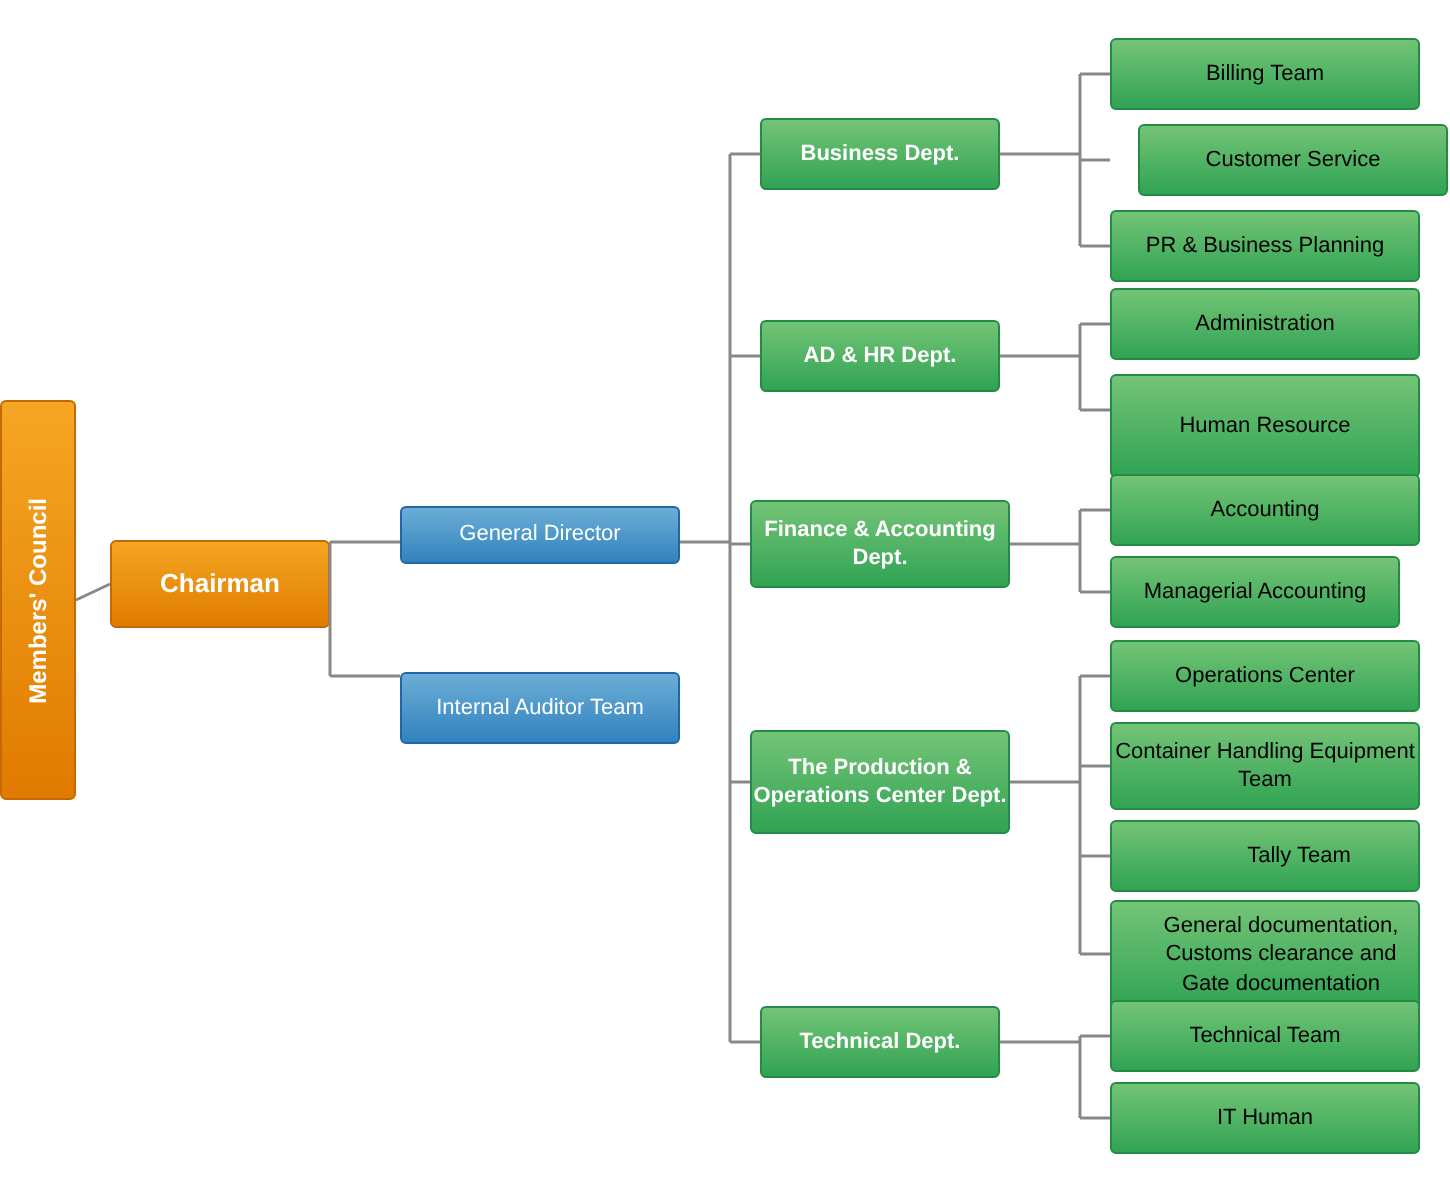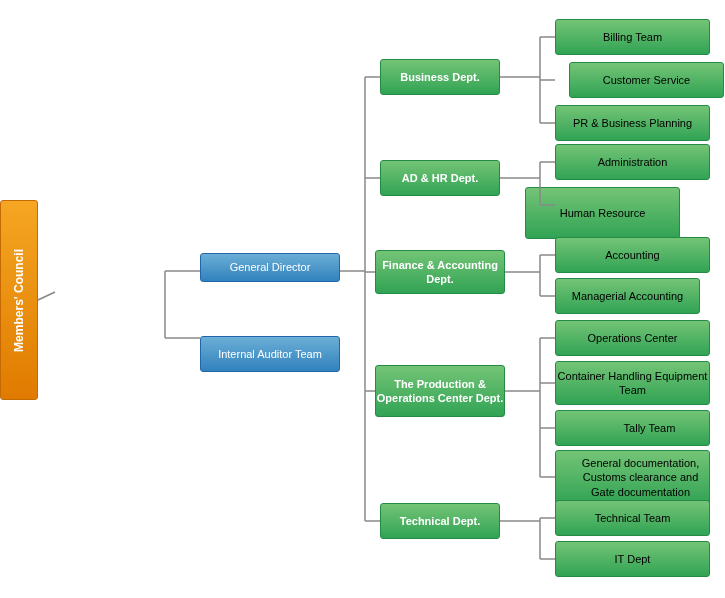--- a/index.html
+++ b/index.html
@@ -93,20 +93,23 @@
   </style>
 </head>
 <body>
 
 <div class="chart-container">
 
   <div class="members-council">
     <span>Members' Council</span>
   </div>
 
+  <div class="node node-orange" style="left:55px; top:270px; width:110px; height:44px;">
+    <span>Chairman</span>
+  </div>
 
   <div class="node node-blue" style="left:200px; top:253px; width:140px; height:29px;">
     <span>General Director</span>
   </div>
 
   <div class="node node-blue" style="left:200px; top:320px; width:140px; height:36px;margin-top:16px;">
     <span>Internal Auditor Team</span>
   </div>
 
   <div class="node node-green-dept" style="left:380px; top:59px; width:120px; height:36px;">
@@ -138,21 +141,21 @@
   </div>
 
   <div class="node node-green-sub" style="left:555px; top:105px; width:155px; height:36px;">
     <span>PR &amp; Business  Planning</span>
   </div>
 
   <div class="node node-green-sub" style="left:555px; top:144px; width:155px; height:36px;">
     <span>Administration</span>
   </div>
 
-  <div class="node node-green-sub" style="left:525px; top:187px; width:155px; height:52px;">
+  <div class="node node-green-sub" style="left:555px; top:187px; width:155px; height:52px;">
     <span>Human Resource</span>
   </div>
 
   <div class="node node-green-sub" style="left:555px; top:237px; width:155px; height:36px;">
     <span>Accounting</span>
   </div>
 
   <div class="node node-green-sub" style="left:555px; top:278px; width:145px; height:36px;">
     <span>Managerial Accounting</span>
   </div>
@@ -171,21 +174,21 @@
 
   <div class="node node-green-sub" style="left:555px; top:450px; width:155px; height:55px;padding-left:16px;">
     <span>General documentation, Customs clearance and Gate documentation</span>
   </div>
 
   <div class="node node-green-sub" style="left:555px; top:500px; width:155px; height:36px;">
     <span>Technical Team</span>
   </div>
 
   <div class="node node-green-sub" style="left:555px; top:541px; width:155px; height:36px;">
-    <span>IT Dept</span>
+    <span>IT Human</span>
   </div>
 
   <svg class="lines">
 
     <line x1="38" y1="300" x2="55" y2="292" stroke="#888" stroke-width="1.5"></line>
 
     <line x1="165" y1="271" x2="200" y2="271" stroke="#888" stroke-width="1.5"></line>
 
     <line x1="165" y1="338" x2="200" y2="338" stroke="#888" stroke-width="1.5"></line>
 

